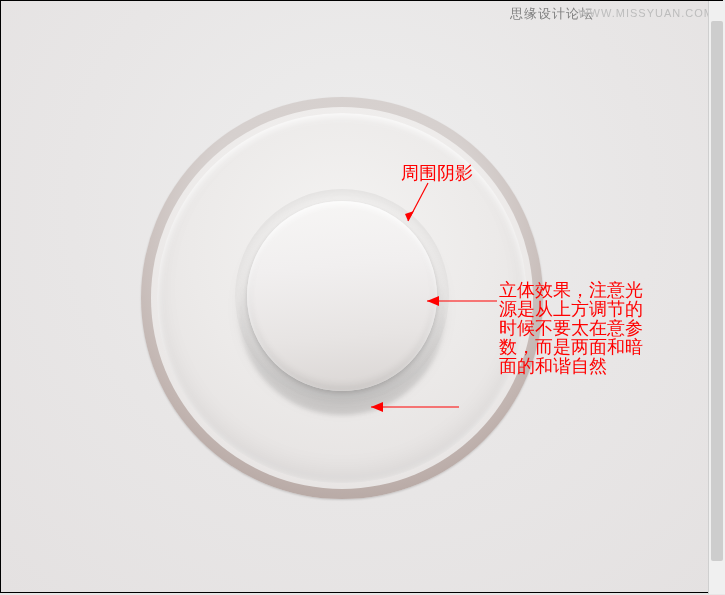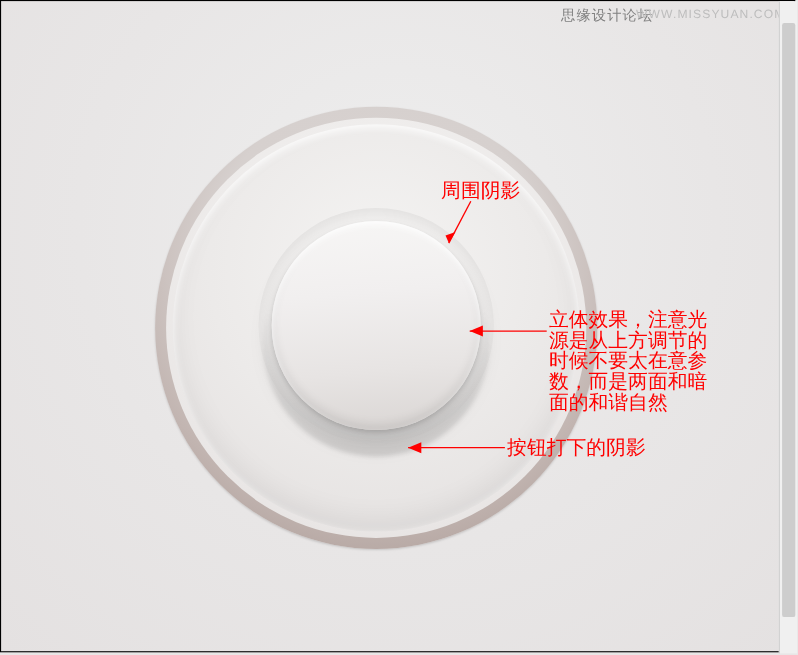--- a/index.html
+++ b/index.html
@@ -155,21 +155,20 @@
     <line x1="32" y1="2" x2="12" y2="40" stroke="#ff0000" stroke-width="1.2"></line>
     <polygon points="12,40 18,30 9,33" fill="#ff0000"></polygon>
   </svg>
 
   <div class="annotation-text anno2">立体效果，注意光源是从上方调节的时候不要太在意参数，而是两面和暗面的和谐自然</div>
   <svg class="arrow" style="left:418px;top:290px" width="80" height="20">
     <line x1="78" y1="10" x2="8" y2="10" stroke="#ff0000" stroke-width="1.2"></line>
     <polygon points="8,10 20,5 20,15" fill="#ff0000"></polygon>
   </svg>
 
-  <div class="annotation-text anno3">按钮打下的阴影</div>
   <svg class="arrow" style="left:362px;top:396px" width="100" height="20">
     <line x1="96" y1="10" x2="8" y2="10" stroke="#ff0000" stroke-width="1.2"></line>
     <polygon points="8,10 20,5 20,15" fill="#ff0000"></polygon>
   </svg>
 
 </div>
 
 <div class="scroll-v">
   <div class="thumb"></div>
 </div>

